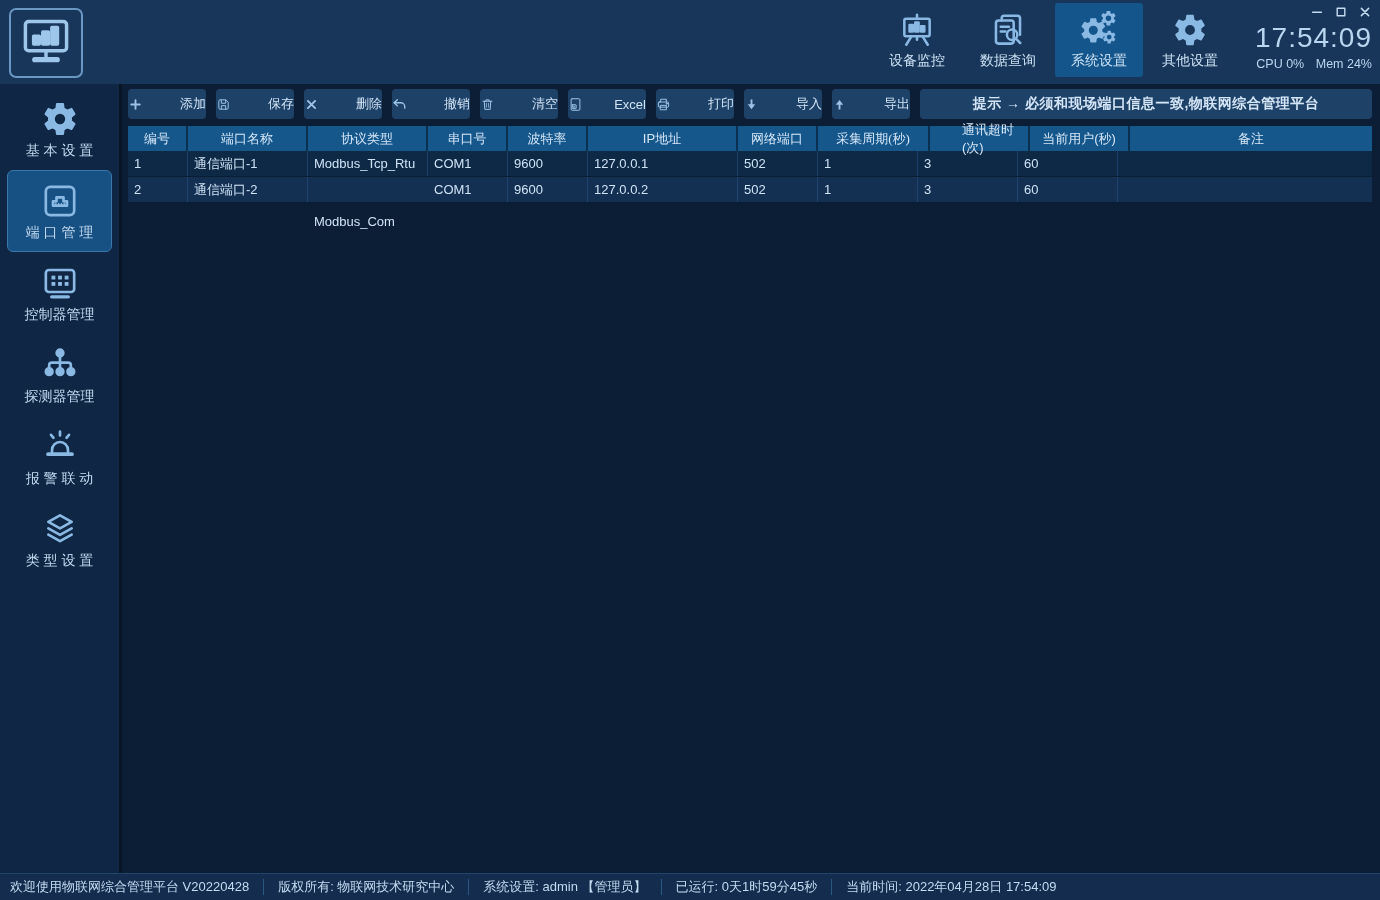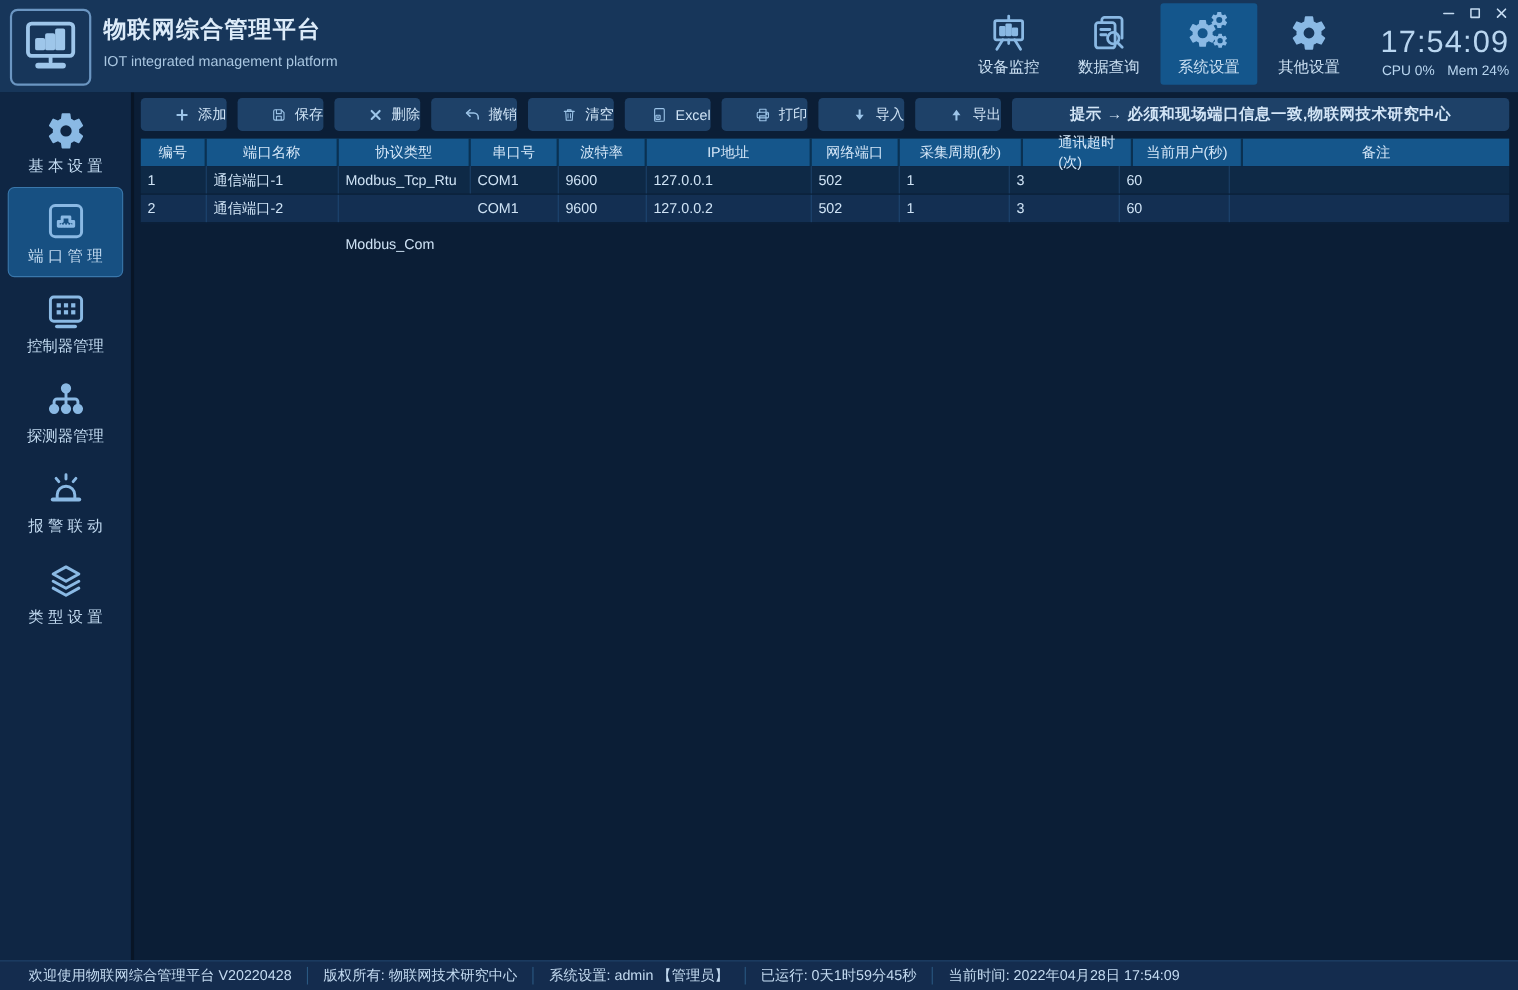--- a/index.html
+++ b/index.html
@@ -64,21 +64,21 @@
   .side-item .side-icon svg{width:40px;height:40px;}
   .side-item .side-label{font-size:14px;color:#c2daf0;margin-top:2px;white-space:nowrap;}
   .side-item.active{background:var(--sidebar_active_bg,#175082);border-color:#3a77ab;}
 
   
   .main{position:absolute;left:122px;top:84px;right:0;bottom:27px;background:var(--main_bg,#0b1e36);
         box-sizing:border-box;padding:5px 8px 0 6px;}
   .toolbar{display:flex;gap:10px;height:30px;}
   .tb-btn{
     width:78px;height:30px;border-radius:4px;background:var(--panel_bg,#1e4168);
-    display:flex;align-items:center;justify-content:flex-end;gap:7px;cursor:pointer;
+    display:flex;align-items:center;justify-content:space-between;gap:7px;cursor:pointer;
     color:#cfe3f5;font-size:13px;flex:0 0 auto;
   }
   .tb-btn .tb-icon{color:#9cc4e8;display:flex;}
   .tb-btn .tb-icon svg{width:15px;height:15px;}
   .hint-bar{
     flex:1 1 auto;height:30px;border-radius:4px;background:var(--panel_bg,#1e4168);
     display:flex;align-items:center;justify-content:center;
     font-size:14px;font-weight:bold;color:#d3e5f6;letter-spacing:0.5px;
   }
 
@@ -98,21 +98,21 @@
   }
   .td:last-child{border-right:none;}
   .tr.row{border-bottom:1px solid #0a1d33;}
   .tr.row-odd{background:var(--row_odd,#0e2946);}
   .tr.row-even{background:var(--row_even,#132f52);}
 
   
   .statusbar{
     position:absolute;left:0;bottom:0;width:1380px;height:27px;
     background:var(--statusbar_bg,#142c4e);border-top:1px solid #20446b;box-sizing:border-box;
-    display:flex;align-items:center;font-size:13px;color:#c3daf0;padding-left:16px;
+    display:flex;align-items:center;font-size:13px;color:#c3daf0;
   }
   .status-seg{padding:0 14px;border-right:1px solid #2a5881;height:16px;line-height:16px;white-space:nowrap;}
   .status-seg:first-child{padding-left:10px;}
   .status-seg:last-child{border-right:none;}
 </style>
 </head>
 <body>
 
 <div class="window">
 
@@ -120,24 +120,20 @@
     <div class="logo">
       <span><svg viewBox="0 0 24 24" fill="none" stroke="currentColor" stroke-width="1.6" stroke-linecap="round" stroke-linejoin="round">
             <style>.f{fill:currentColor}</style>
             <rect x="2.5" y="3" width="19" height="13.5" rx="1.5"></rect>
             <rect class="f" x="6.3" y="9.8" width="2.6" height="3.6"></rect>
             <rect class="f" x="10.5" y="7.8" width="2.6" height="5.6"></rect>
             <rect class="f" x="14.7" y="5.8" width="2.6" height="7.6"></rect>
             <path d="M12 16.5v2.6"></path>
             <path d="M6.8 20.6h10.4" stroke-width="2.4"></path>
           </svg></span>
-    </div>
-    <div class="titles">
-      <div class="title">物联网综合管理平台</div>
-      <div class="subtitle">IOT integrated management platform</div>
     </div>
 
     <div class="top-nav">
         <div class="nav-item">
     <span class="nav-icon">
             <svg viewBox="0 0 24 24" fill="none" stroke="currentColor" stroke-width="1.6" stroke-linecap="round" stroke-linejoin="round">
               <style>.f{fill:currentColor}</style>
               <path d="M12 2.3v2.6"></path>
               <rect x="4" y="4.9" width="16" height="11" rx="1"></rect>
               <rect class="f" x="7.3" y="8.8" width="2.1" height="4.2"></rect>
@@ -381,21 +377,21 @@
   </div>
         <div class="tb-btn">
     <span class="tb-icon">
             <svg viewBox="0 0 24 24" fill="none" stroke="currentColor" stroke-width="1.6" stroke-linecap="round" stroke-linejoin="round">
               <style>.f{fill:currentColor}</style>
               <path class="f" stroke="none" d="M13.5 20h-3v-7.6H6.1L12 4.6l5.9 7.8h-4.4z"></path>
             </svg>
           </span>
     <span class="tb-label">导出</span>
   </div>
-        <div class="hint-bar">提示 → 必须和现场端口信息一致,物联网技术研究中心</div>
+        <div class="hint-bar">提示 → 必须和现场端口信息一致,物联网综合管理平台</div>
       </div>
     <div class="grid">
         <div class="tr thead">
           <div class="th" style="width: 60px; flex: 0 0 auto;">编号</div>
           <div class="th" style="width: 120px; flex: 0 0 auto;">端口名称</div>
           <div class="th" style="width: 120px; flex: 0 0 auto;">协议类型</div>
           <div class="th" style="width: 80px; flex: 0 0 auto;">串口号</div>
           <div class="th" style="width: 80px; flex: 0 0 auto;">波特率</div>
           <div class="th" style="width: 150px; flex: 0 0 auto;">IP地址</div>
           <div class="th" style="width: 80px; flex: 0 0 auto;">网络端口</div>

